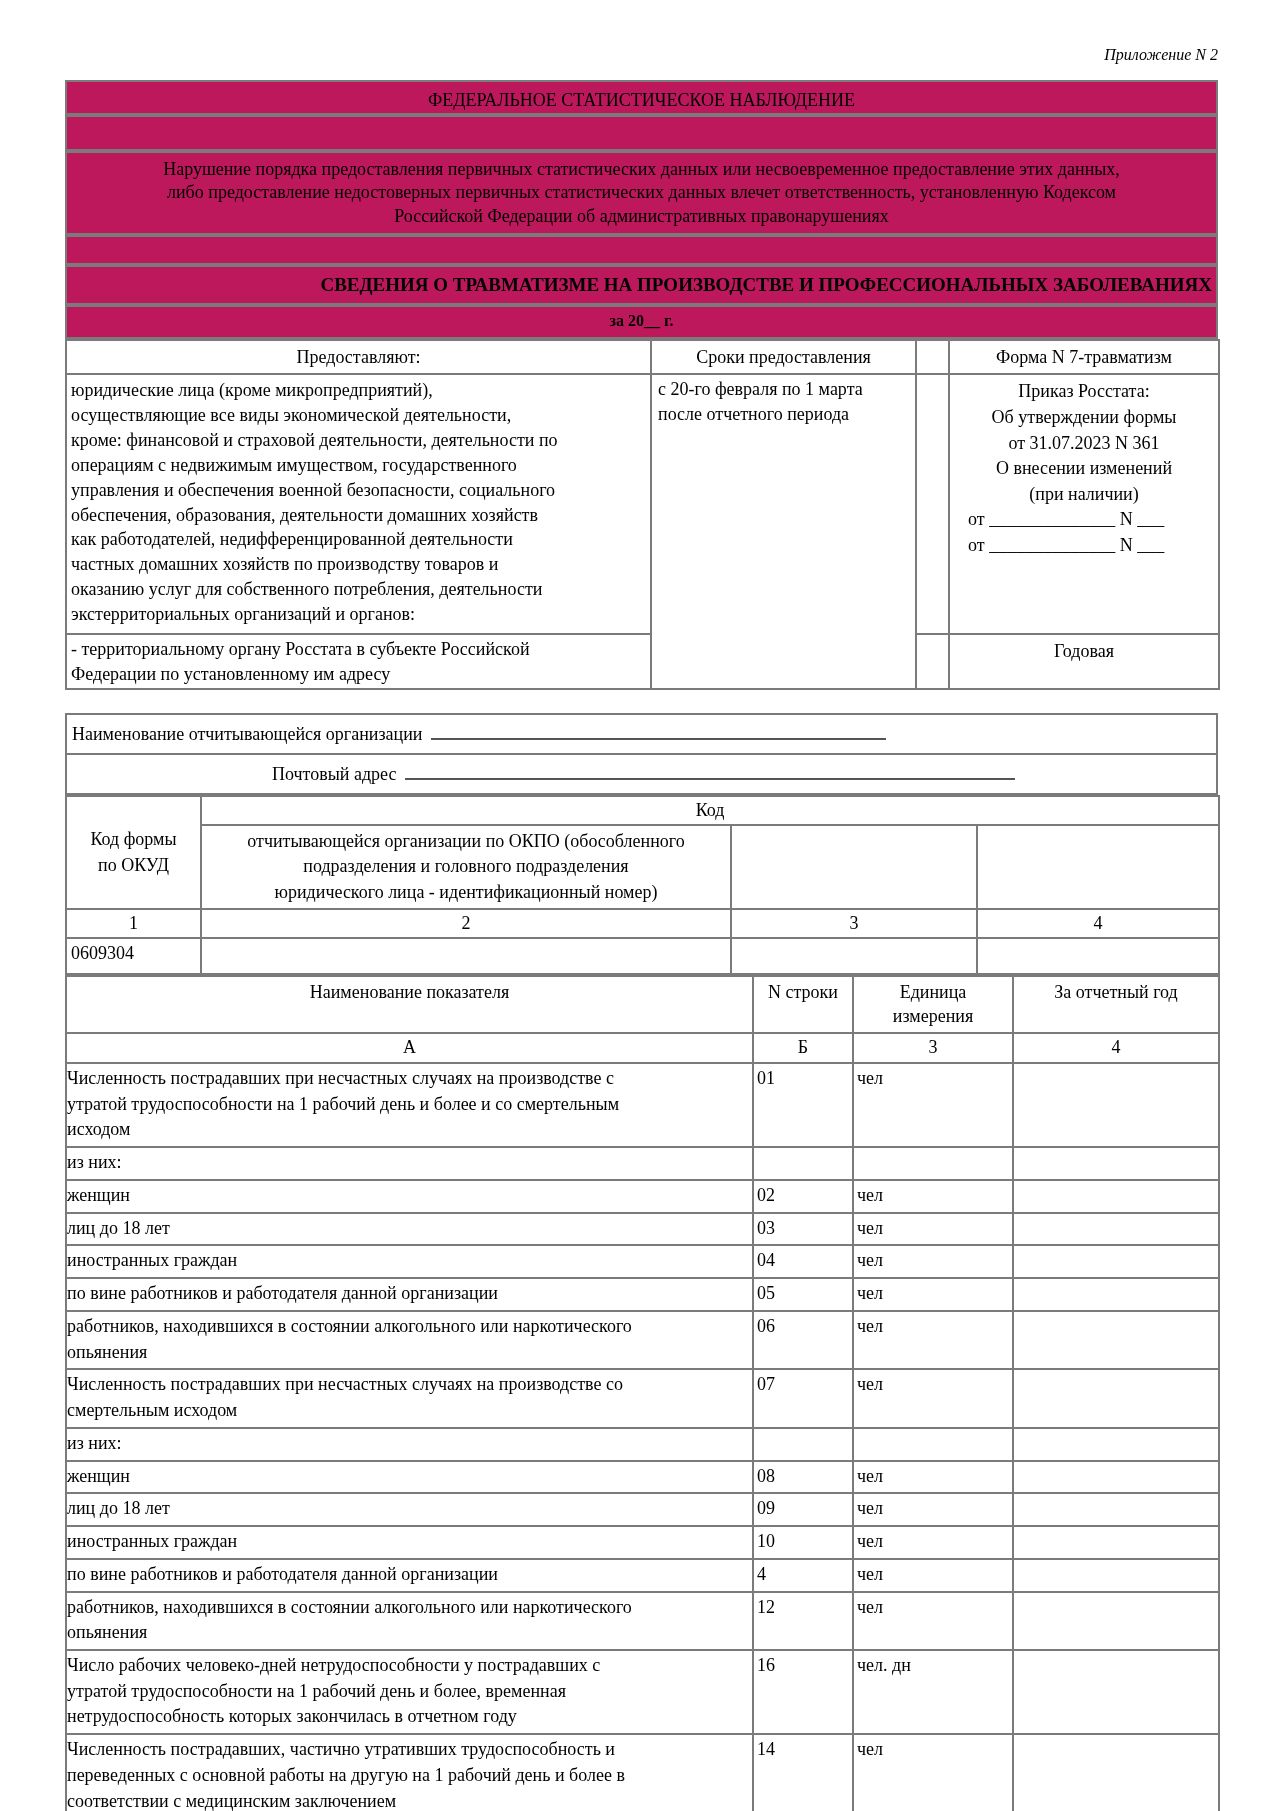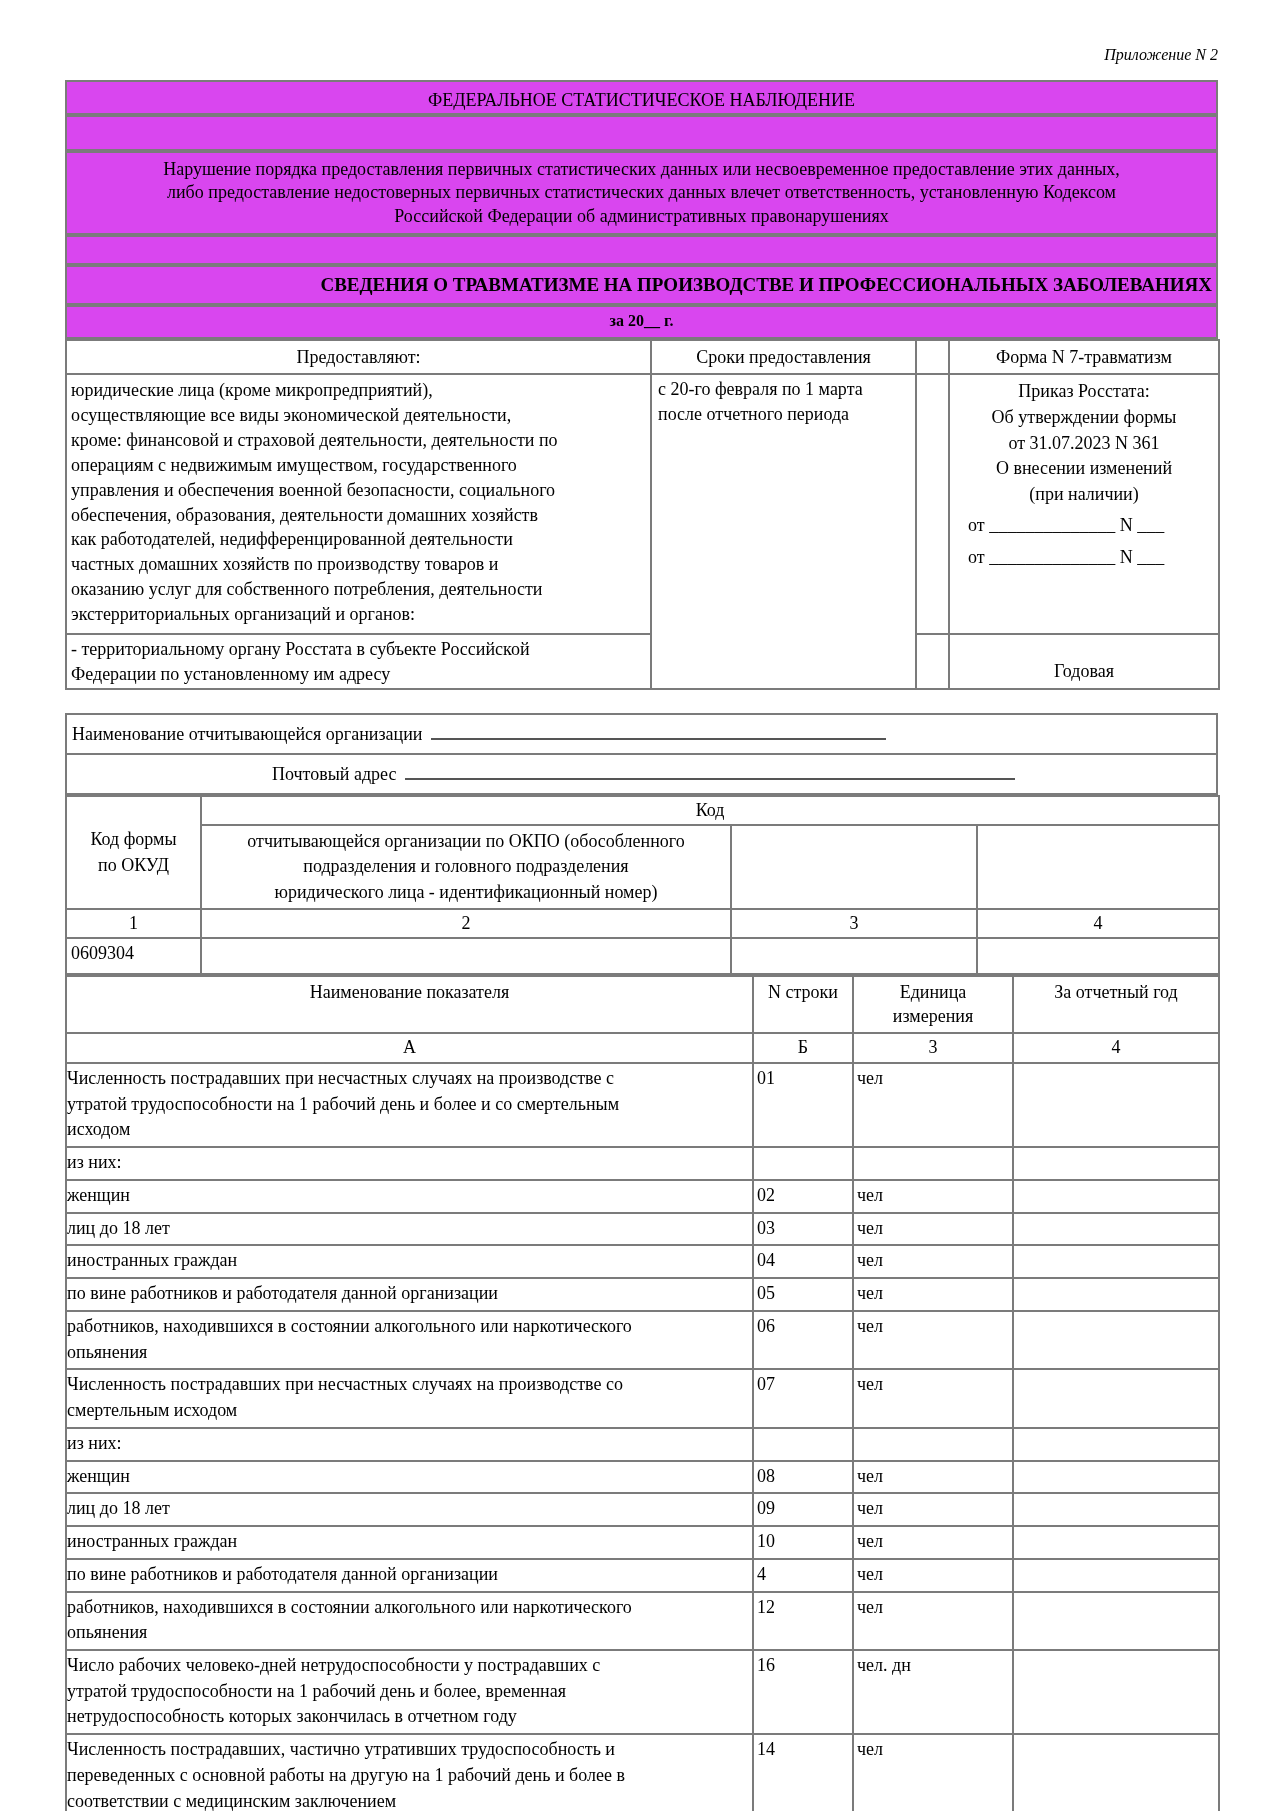--- a/index.html
+++ b/index.html
@@ -10,21 +10,21 @@
     -webkit-font-smoothing:antialiased;
   }
   .page{box-sizing:border-box;width:1280px;padding:46px 62px 0 65px;}
   .appendix{
     text-align:right;font-style:italic;font-size:16px;
     margin:0 0 16px 0;
   }
   .form{width:1153px;box-sizing:border-box;}
   
   .box{
-    box-sizing:border-box;border:2px solid #7b7b7b;background:#d946ef;
+    box-sizing:border-box;border:2px solid #7b7b7b;background:#be185d;
     font-size:18px;line-height:1.38;
   }
   .box + .box, .box + table, table + .box, table + table, .box + .orgbox, .orgbox + table{margin-top:0;}
   .title-box{height:35px;text-align:center;padding-top:6px;}
   .empty-a{height:36px;}
   .warning-box{text-align:center;white-space:pre-line;padding:5px 8px;line-height:1.3;}
   .empty-b{height:30px;}
   .form-title{font-weight:bold;text-align:right;font-size:19px;padding:5px 4px;}
   .year-line{font-weight:bold;text-align:center;font-size:16px;padding:3px 0 5px 0;}
 
@@ -37,22 +37,22 @@
   .pre{white-space:pre-line;}
 
   
   .info-table col.c1{width:585px;}
   .info-table col.c2{width:265px;}
   .info-table col.c3{width:33px;}
   .info-table col.c4{width:270px;}
   .info-table th{height:34px;text-align:center;vertical-align:middle;}
   .info-table td.providers{padding:3px 6px 6px 4px;}
   .order-block{text-align:center;line-height:1.42;padding-top:2px;}
-  .order-blank{text-align:left;padding-left:12px;line-height:1.42;margin-top:6px;}
-  .periodicity-cell{text-align:center;padding-top:24px;height:52px;}
+  .order-blank{text-align:left;padding-left:12px;line-height:1.42;}
+  .periodicity-cell{text-align:center;padding-top:4px;height:52px;}
   .territorial-cell{height:52px;padding-left:4px;}
 
   
   .orgbox{box-sizing:border-box;border:2px solid #7b7b7b;margin-top:23px;}
   .orgrow{font-size:18px;padding:6px 6px 8px 5px;}
   .orgrow.second{border-top:2px solid #7b7b7b;padding-left:205px;}
   .blank{
     display:inline-block;border-bottom:2px solid #555;height:17px;
     vertical-align:baseline;margin-left:8px;
   }

